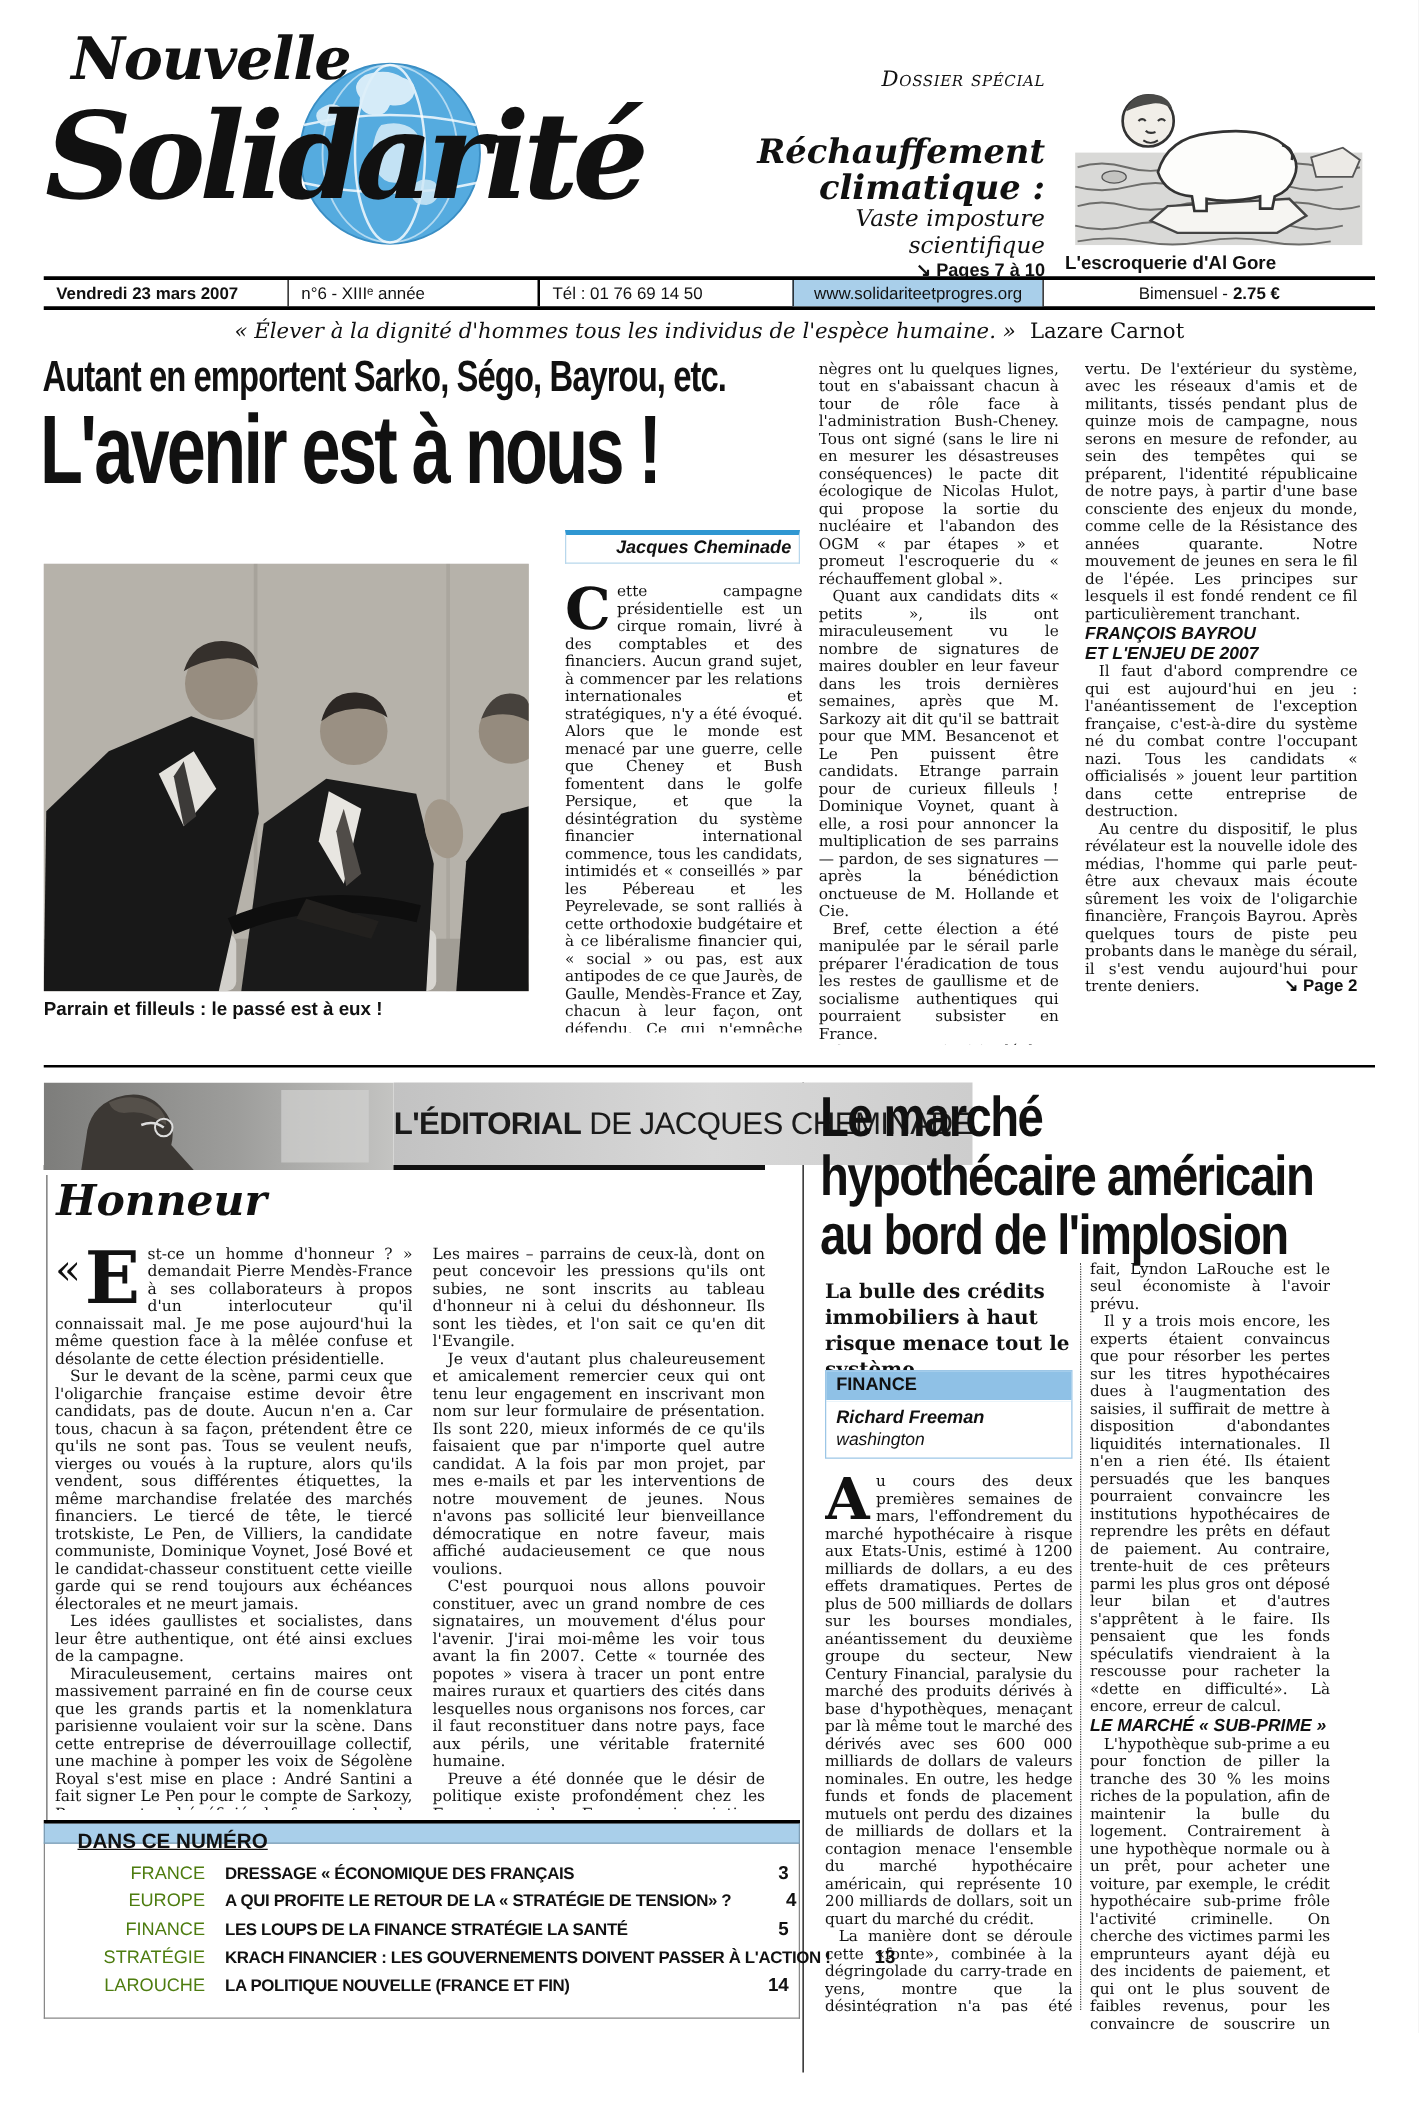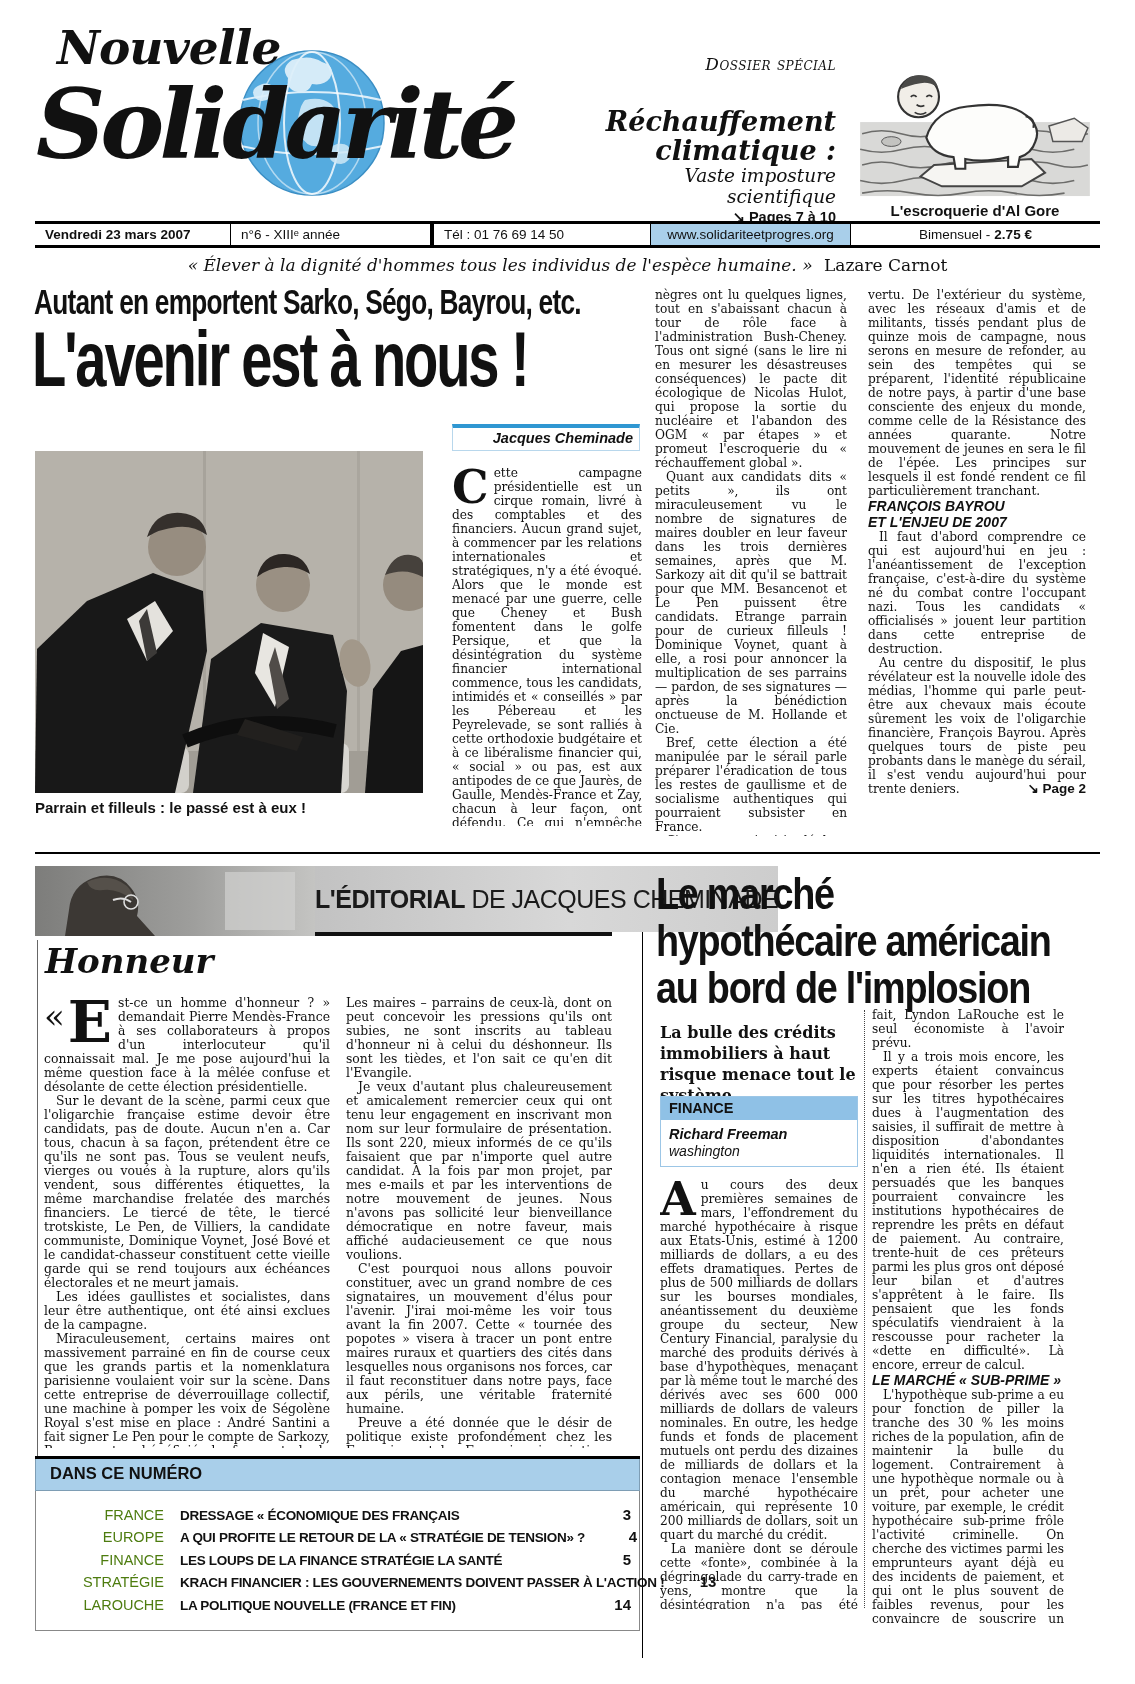--- a/index.html
+++ b/index.html
@@ -17,30 +17,30 @@
   .globe{position:absolute;left:237px;top:48px;width:150px;height:150px;z-index:1;}
   .np1{position:absolute;left:57px;top:24px;z-index:2;font:bold italic 47px/1 "DejaVu Serif",serif;letter-spacing:-1px;}
   .np2{position:absolute;left:36px;top:72px;z-index:2;font:bold italic 96px/1.1 "DejaVu Serif",serif;letter-spacing:-5px;}
   .dossier{position:absolute;left:596px;top:56px;width:240px;text-align:right;z-index:2;}
   .dossier-kicker{font:italic 17px/1 "DejaVu Serif",serif;font-variant:small-caps;letter-spacing:.5px;}
   .dossier-title{margin-top:34px;font:bold italic 27px/29px "DejaVu Serif",serif;white-space:pre-line;}
   .dossier-sub{font:italic 18.5px/21px "DejaVu Serif",serif;white-space:pre-line;}
   .dossier-pages{margin-top:3px;font:bold 14.5px/1 "Liberation Sans",sans-serif;}
   .cartoon{position:absolute;left:852px;top:52px;width:246px;margin:0;z-index:2;}
   .cartoon svg{display:block;width:246px;height:146px;}
-  .cartoon figcaption{text-align:center;font:bold 15px/1.2 "Liberation Sans",sans-serif;margin-top:4px;}
+  .cartoon figcaption{font:bold 15px/1.2 "Liberation Sans",sans-serif;margin-top:4px;}
 
   
   .infobar{position:absolute;left:35px;top:221px;width:1065px;height:27px;
            border-top:3px solid #000;border-bottom:3px solid #000;display:flex;align-items:stretch;
            font:13.5px/21px "Liberation Sans",sans-serif;z-index:3;}
   .infobar .cell{display:flex;align-items:center;padding:0 10px;}
   .cell-date{width:195px;font-weight:bold;}
   .cell-issue{width:200px;border-left:1px solid #000;}
-  .cell-phone{width:220px;border-left:4px solid #000000;}
+  .cell-phone{width:204px;border-left:2px solid #000000;}
   .cell-web{width:200px;border-left:1px solid #000;background:var(--light-blue-bg);justify-content:center;}
   .cell-price{flex:1;border-left:1px solid #000;justify-content:center;}
   .cell-price b{margin-left:4px;}
 
   
   .motto{position:absolute;left:35px;top:254px;width:1065px;text-align:center;
          font:italic 17px/1.3 "DejaVu Serif",serif;}
   .motto .author{font-style:normal;margin-left:6px;}
 
   
@@ -88,21 +88,21 @@
   .edito-col p{margin:0;text-indent:12px;}
   .edito-col p.first{text-indent:0;}
   .edito-col1{position:absolute;left:44px;top:996px;width:286px;height:452px;}
   .edito-col2{position:absolute;left:346px;top:996px;width:266px;height:452px;}
   .edito-quote{float:left;font:34px/36px "DejaVu Serif",serif;margin:2px 3px 0 0;}
   .dropcap-big{float:left;font:bold 58px/46px "DejaVu Serif",serif;margin:3px 6px 0 0;}
 
   
   .summary{position:absolute;left:35px;top:1456px;width:605px;border-top:3px solid #000;}
   .summary-header{background:var(--light-blue-bg);border:1px solid #7e9db4;border-top:none;
-                  font:bold 16.5px/28px "Liberation Sans",sans-serif;padding-left:14px;height:32px;}
+                  font:bold 16.5px/28px "Liberation Sans",sans-serif;padding-left:26px;height:16px;text-decoration:underline;}
   .summary-body{border:1px solid #888;border-top:none;padding:12px 8px 14px;}
   .summary-row{display:grid;grid-template-columns:120px 1fr 36px;column-gap:16px;
                align-items:baseline;padding:3.5px 0;}
   .summary-section{text-align:right;font:14.5px/1 "Liberation Sans",sans-serif;color:#4d7c0f;}
   .summary-title{font:bold 13.5px/1 "Liberation Sans",sans-serif;letter-spacing:-.3px;white-space:nowrap;}
   .summary-page{text-align:right;font:bold 15px/1 "Liberation Sans",sans-serif;}
 
   
   .fin-headline{position:absolute;left:656px;top:870px;white-space:pre;
                 font:bold 45px/47px "Liberation Sans",sans-serif;letter-spacing:-1.5px;

